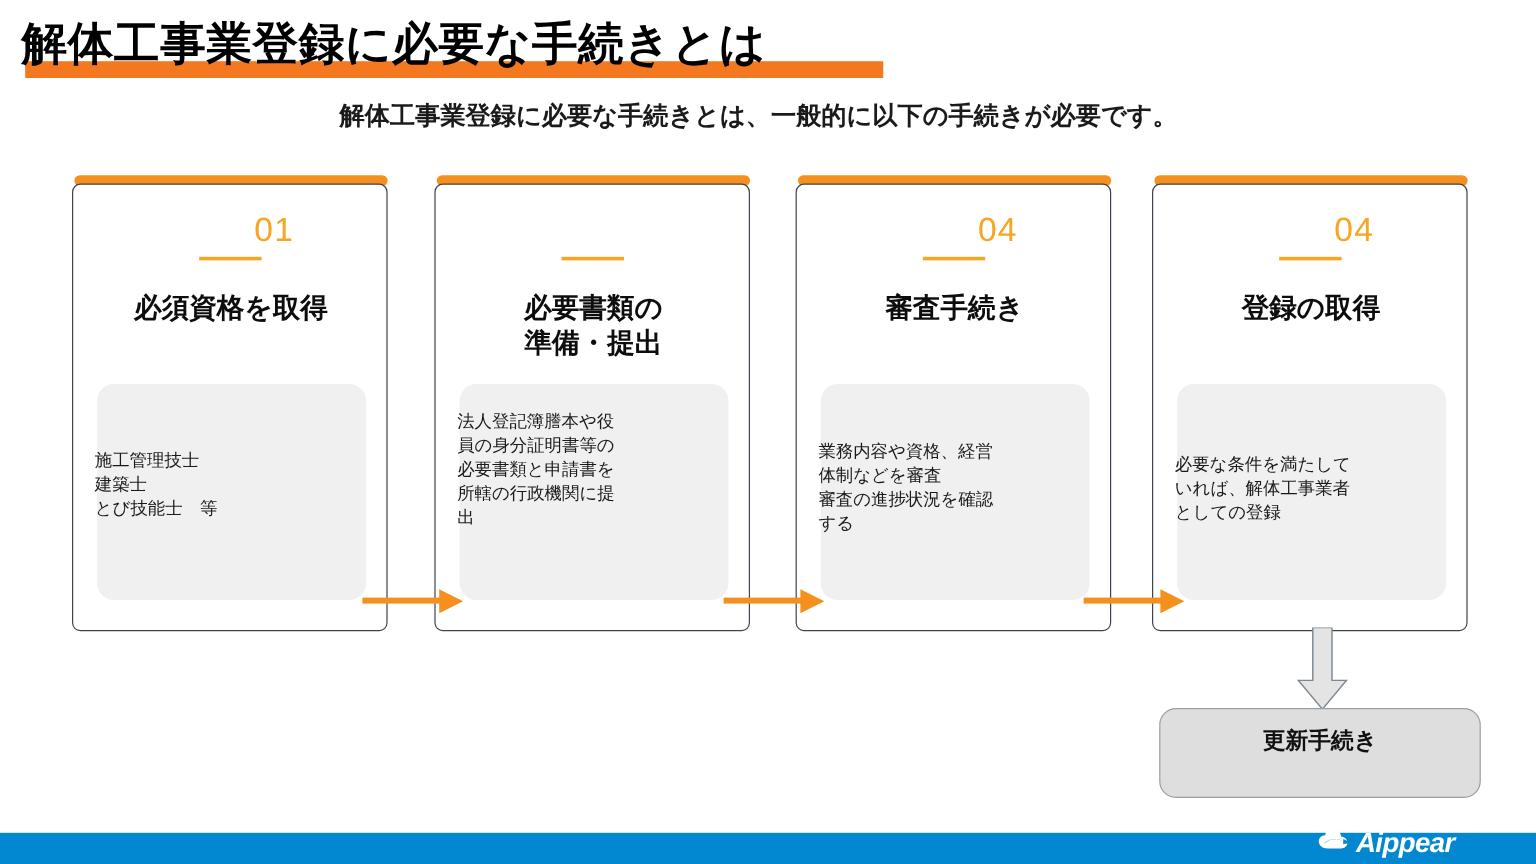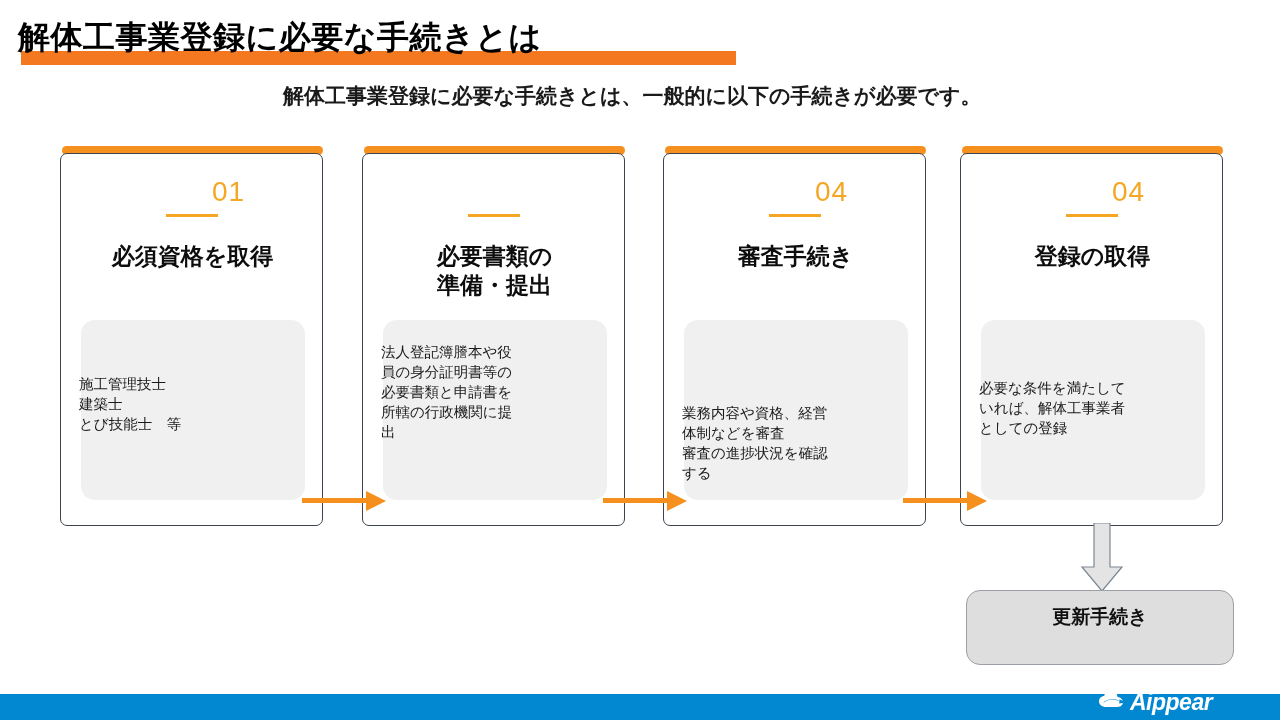--- a/index.html
+++ b/index.html
@@ -33,21 +33,21 @@
     left: 3px;
     top: 39px;
     width: 715px;
     height: 14px;
     background: #F4781F;
   }
   .title-text {
     position: absolute;
     left: 0px;
     top: 0px;
-    font-size: 32px;
+    font-size: 38px;
     font-weight: bold;
     color: #000000;
     letter-spacing: 0.5px;
     white-space: nowrap;
     line-height: 50px;
   }
 
   
   .subtitle {
     position: absolute;
@@ -272,21 +272,21 @@
 出</div>
     </div>
 
     <div class="card" style="left:663px;">
       <div class="card-bar"></div>
       <div class="card-body"></div>
       <div class="card-num">04</div>
       <div class="card-num-line"></div>
       <div class="card-title">審査手続き</div>
       <div class="card-note"></div>
-      <div class="card-note-text" style="top:221px;width:205px;margin-top:36px;">業務内容や資格、経営
+      <div class="card-note-text" style="top:221px;width:205px;">業務内容や資格、経営
 体制などを審査
 審査の進捗状況を確認
 する</div>
     </div>
 
     <div class="card" style="left:960px;">
       <div class="card-bar"></div>
       <div class="card-body"></div>
       <div class="card-num">04</div>
       <div class="card-num-line"></div>

